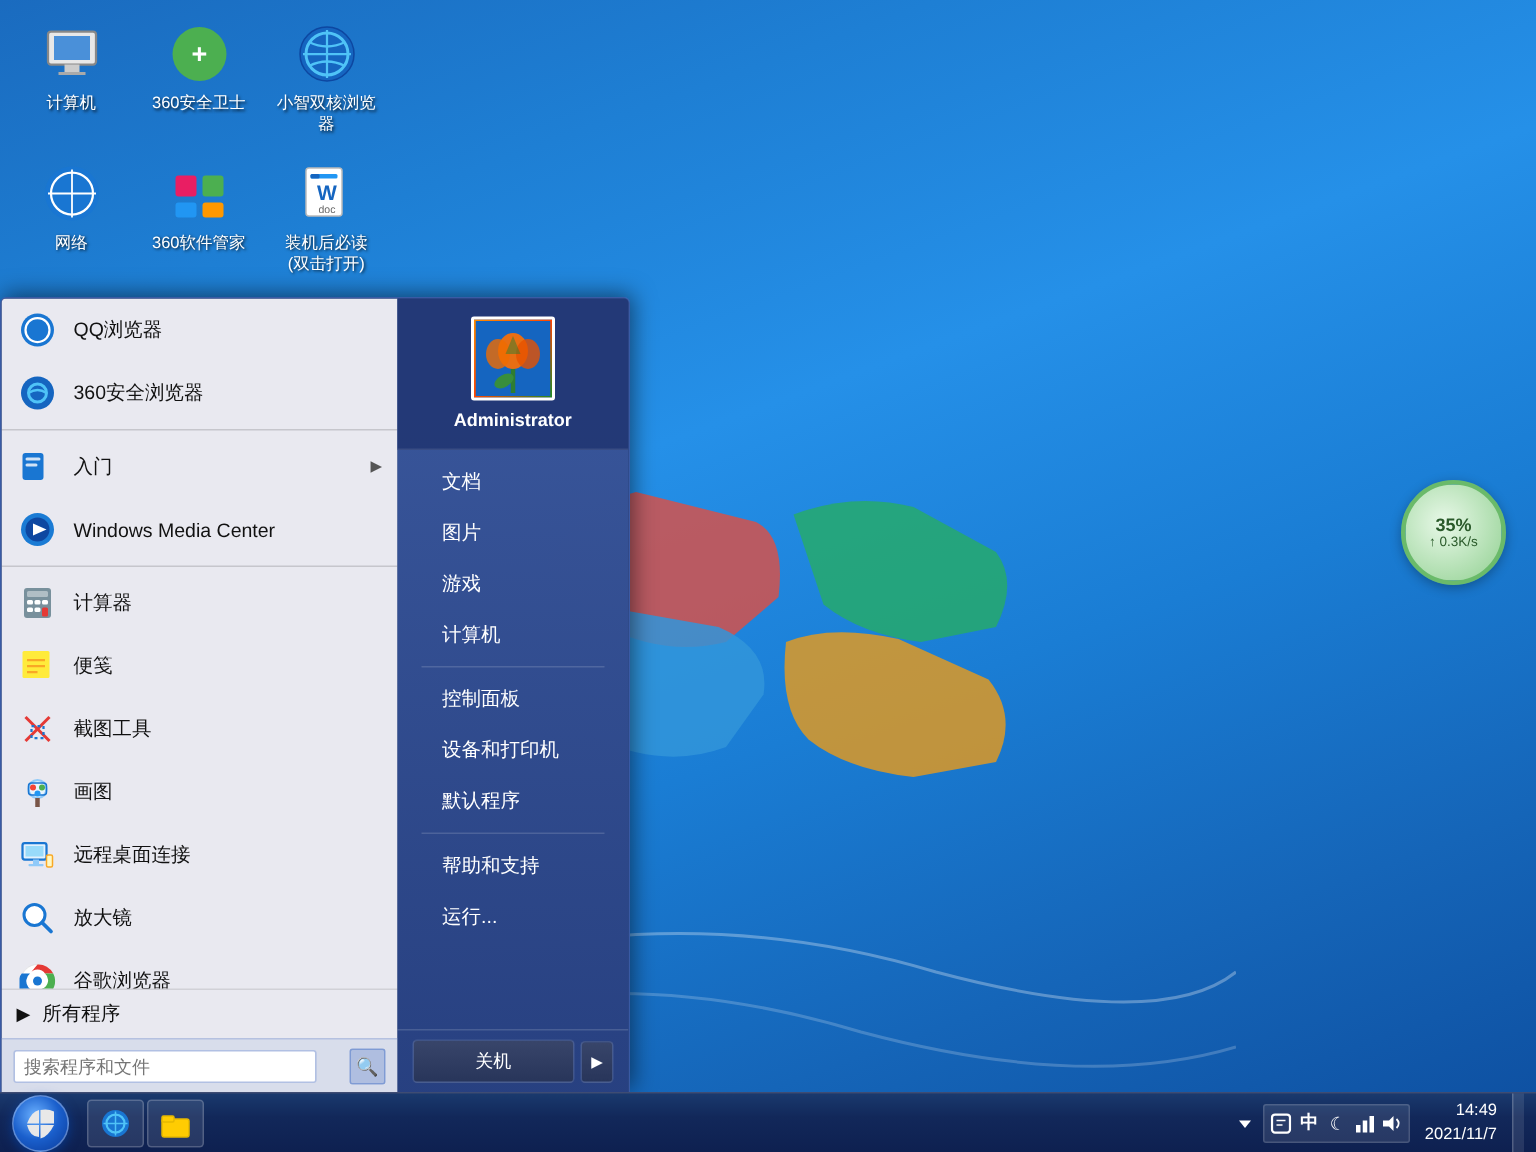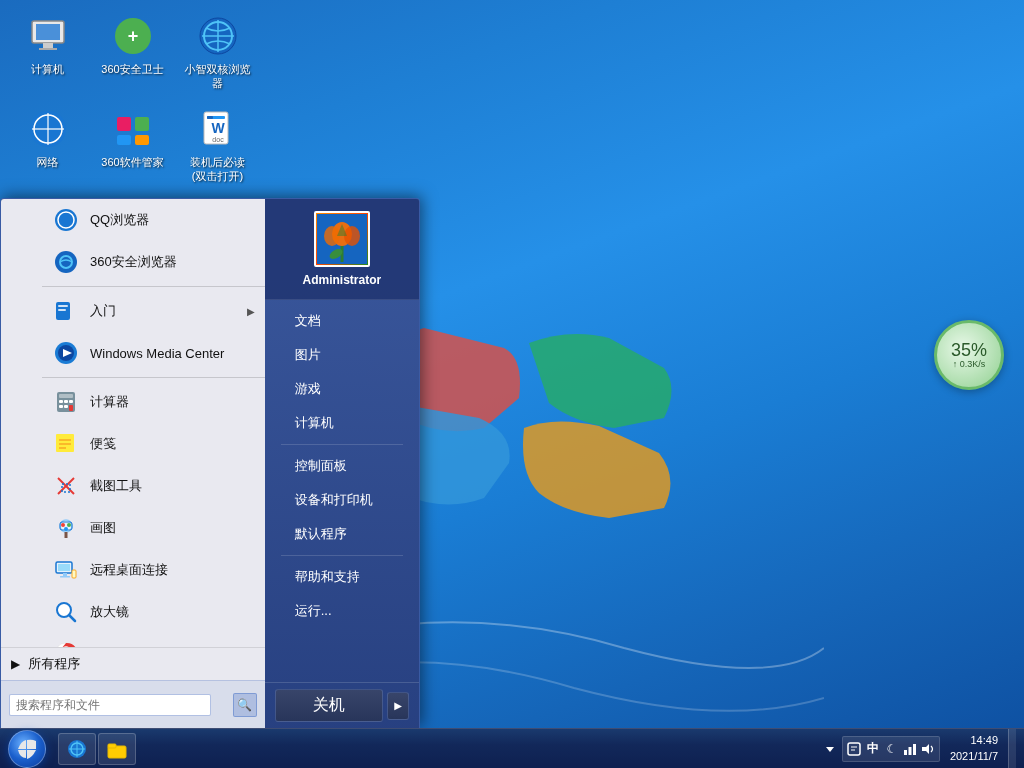--- a/index.html
+++ b/index.html
@@ -86,22 +86,22 @@
       background: radial-gradient(circle at 40% 40%, #e8f8e8, #90d090);
       border: 3px solid #6aba6a;
       display: flex;
       flex-direction: column;
       align-items: center;
       justify-content: center;
       box-shadow: 0 2px 8px rgba(0,0,0,0.3);
     }
 
     .network-widget .percent {
-      font-size: 18px;
-      font-weight: normal;
+      font-size: 12px;
+      font-weight: bold;
       color: #2a5a2a;
       line-height: 1;
       text-align: right;
     }
 
     .network-widget .speed {
       font-size: 9px;
       color: #2a5a2a;
     }
 
@@ -224,21 +224,20 @@
     .start-left {
       width: 265px;
       background: rgba(240,240,245,0.97);
       display: flex;
       flex-direction: column;
     }
 
     .start-left-items {
       flex: 1;
       overflow: hidden;
-      padding-left: 41px;
     }
 
     .start-item {
       display: flex;
       align-items: center;
       gap: 10px;
       padding: 7px 10px;
       cursor: pointer;
       color: #111;
       font-size: 13px;
@@ -254,21 +253,21 @@
       flex-shrink: 0;
     }
 
     .start-separator {
       height: 1px;
       background: rgba(0,0,0,0.15);
       margin: 3px 0;
     }
 
     .start-search {
-      height: 48px;
+      height: 36px;
       background: rgba(200,210,230,0.5);
       border-top: 1px solid rgba(100,130,200,0.3);
       display: flex;
       align-items: center;
       padding: 0 8px;
       gap: 22px;
     }
 
     .search-input {
       flex: 1;
@@ -372,21 +371,21 @@
       align-items: center;
       gap: 4px;
     }
 
     .shutdown-btn {
       flex: 1;
       background: linear-gradient(to bottom, rgba(60,70,100,0.8), rgba(40,50,80,0.8));
       border: 1px solid rgba(100,130,200,0.4);
       border-radius: 3px;
       color: white;
-      font-size: 16px;
+      font-size: 12px;
       padding: 5px 8px;
       cursor: pointer;
       text-align: center;
     }
 
     .shutdown-arrow {
       width: 22px;
       height: 28px;
       background: linear-gradient(to bottom, rgba(60,70,100,0.8), rgba(40,50,80,0.8));
       border: 1px solid rgba(100,130,200,0.4);

